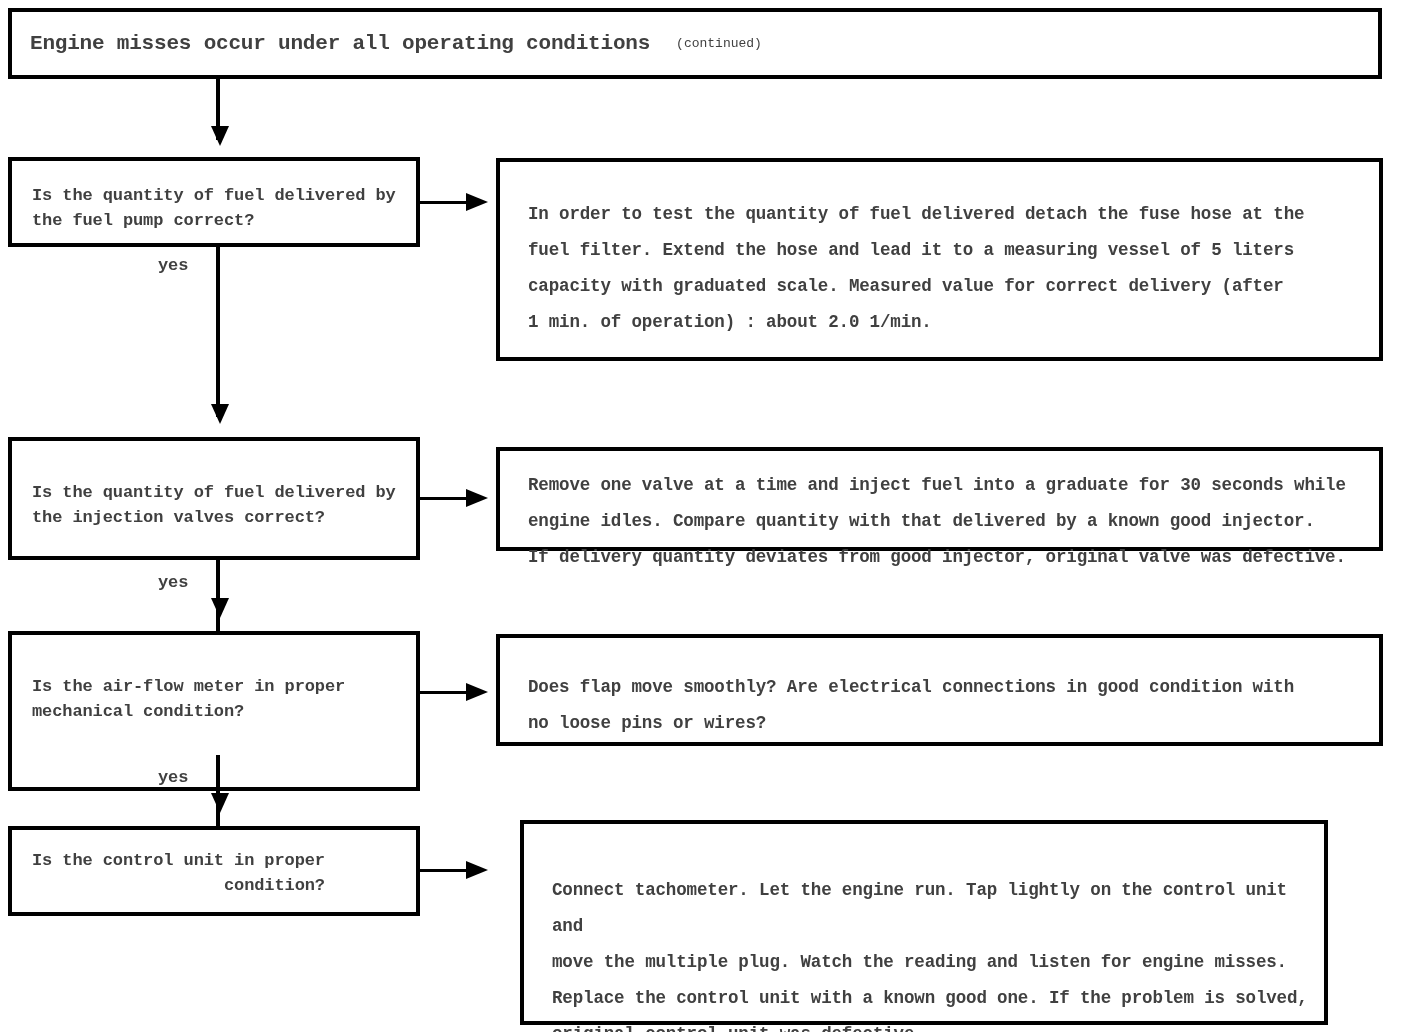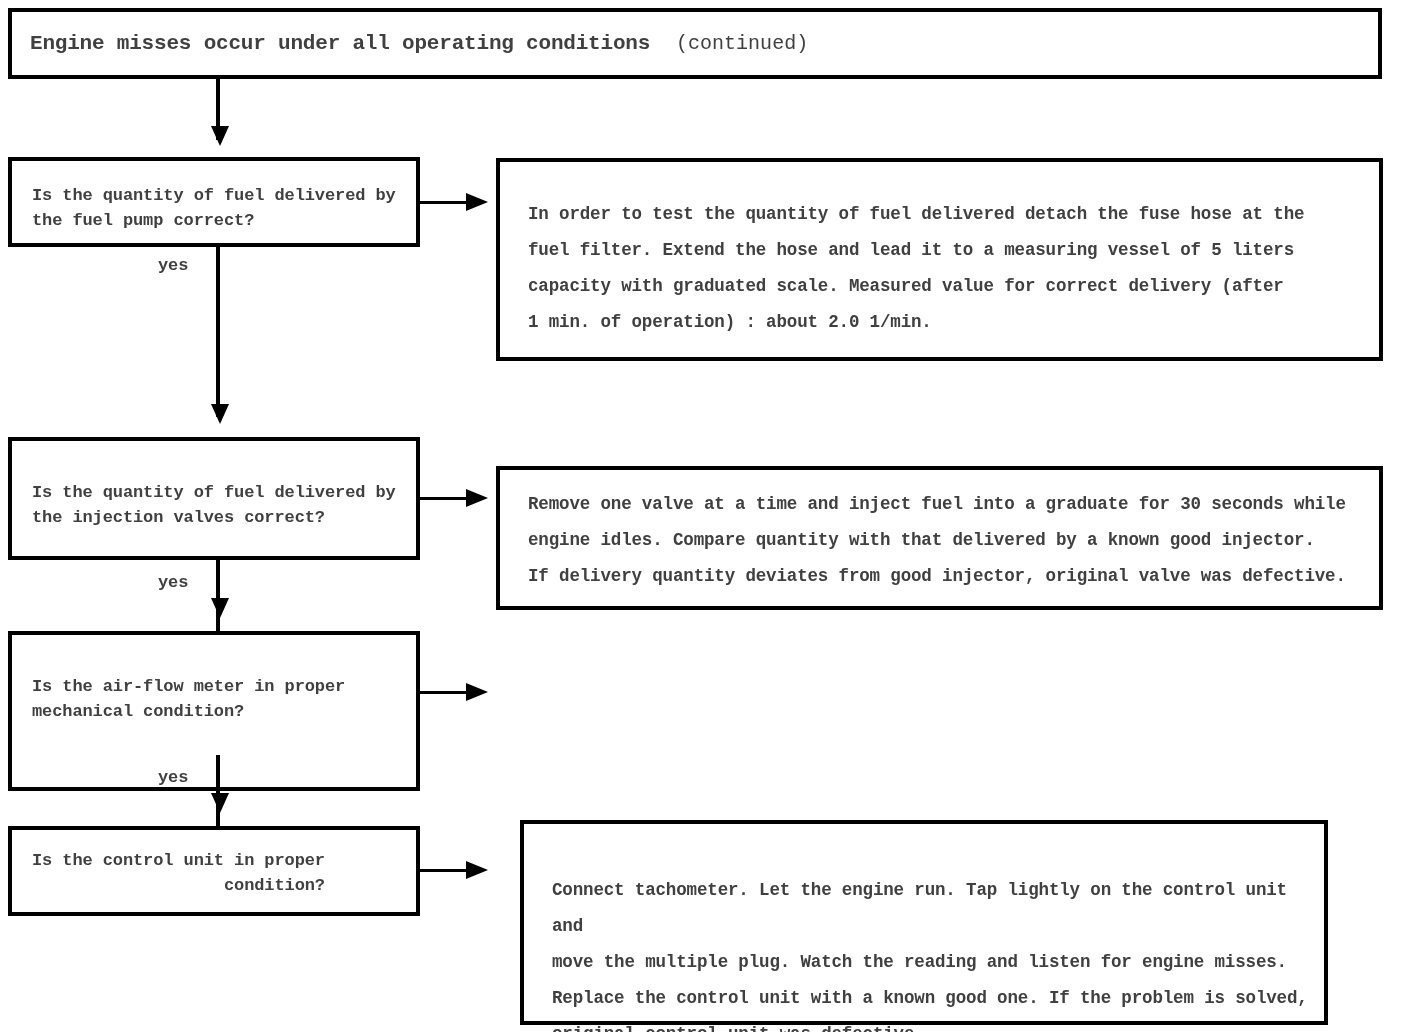--- a/index.html
+++ b/index.html
@@ -31,21 +31,21 @@
     align-items: center;
   }
   .title-text {
     font-size: 21px;
     font-weight: bold;
     letter-spacing: -0.2px;
     padding-left: 18px;
     white-space: nowrap;
   }
   .title-sub {
-    font-size: 20px;
+    font-size: 13px;
     font-weight: normal;
     padding-left: 26px;
     white-space: nowrap;
   }
 
   .q-text {
     position: absolute;
     font-size: 17px;
     font-weight: bold;
     line-height: 25px;
@@ -131,38 +131,42 @@
   <div class="yes-label" style="left:158px; top:256px;">yes</div>
 
   <div class="box thick" style="left:8px; top:437px; width:412px; height:123px;">
     <div class="q-text" style="top:39px;">Is the quantity of fuel delivered by
 the injection valves correct?</div>
   </div>
 
   <div class="h-line" style="left:420px; top:497px; width:58px;"></div>
   <div class="arrow-right" style="left:466px; top:489px;"></div>
 
-  <div class="box thick" style="left:496px; top:466px; width:887px; height:144px;">
+  <div class="box thick" style="left:496px; top:447px; width:887px; height:104px;">
     <div class="a-text" style="top:16px;">Remove one valve at a time and inject fuel into a graduate for 30 seconds while
 engine idles. Compare quantity with that delivered by a known good injector.
 If delivery quantity deviates from good injector, original valve was defective.</div>
   </div>
 
   <div class="v-line" style="left:216px; top:560px; height:72px;"></div>
   <div class="arrow-down" style="left:211px; top:598px;"></div>
   <div class="yes-label" style="left:158px; top:573px;">yes</div>
 
   <div class="box thick" style="left:8px; top:631px; width:412px; height:160px;">
     <div class="q-text" style="top:39px;">Is the air-flow meter in proper
 mechanical condition?</div>
   </div>
 
   <div class="h-line" style="left:420px; top:691px; width:58px;"></div>
   <div class="arrow-right" style="left:466px; top:683px;"></div>
 
+  <div class="box thick" style="left:496px; top:634px; width:887px; height:112px;">
+    <div class="a-text" style="top:31px;">Does flap move smoothly?  Are electrical connections in good  condition  with
+no loose pins or wires?</div>
+  </div>
 
   <div class="v-line" style="left:216px; top:755px; height:72px;"></div>
   <div class="arrow-down" style="left:211px; top:793px;"></div>
   <div class="yes-label" style="left:158px; top:768px;">yes</div>
 
   <div class="box thick" style="left:8px; top:826px; width:412px; height:90px;text-align:right;">
     <div class="q-text" style="top:18px;">Is the control unit in proper
 condition?</div>
   </div>
 

